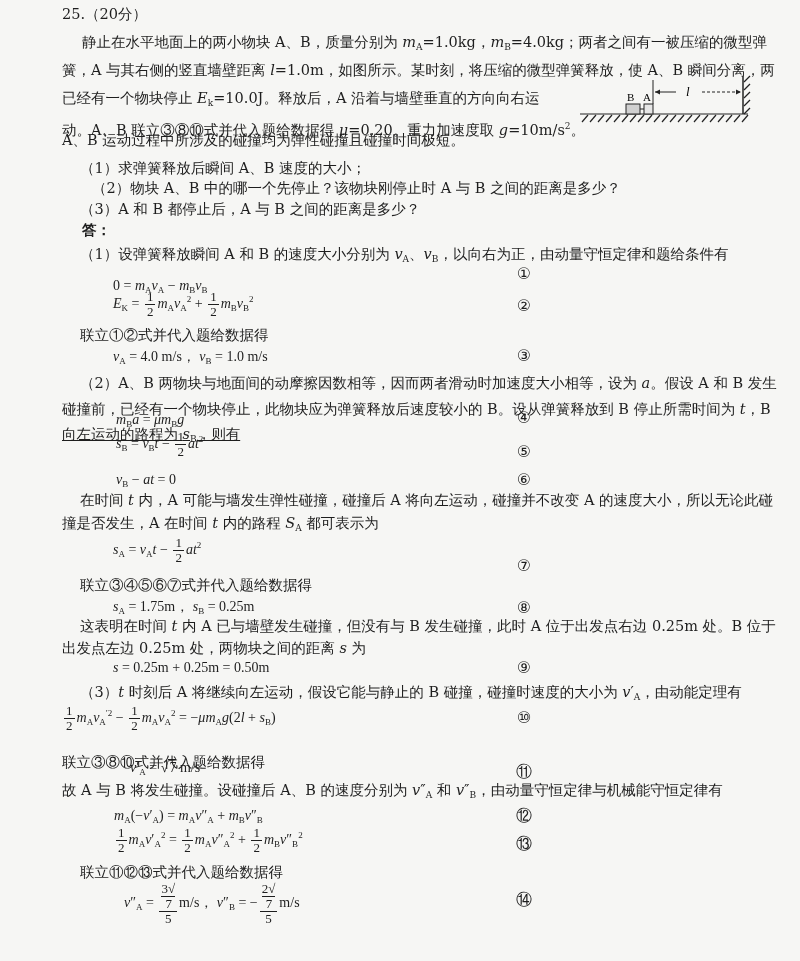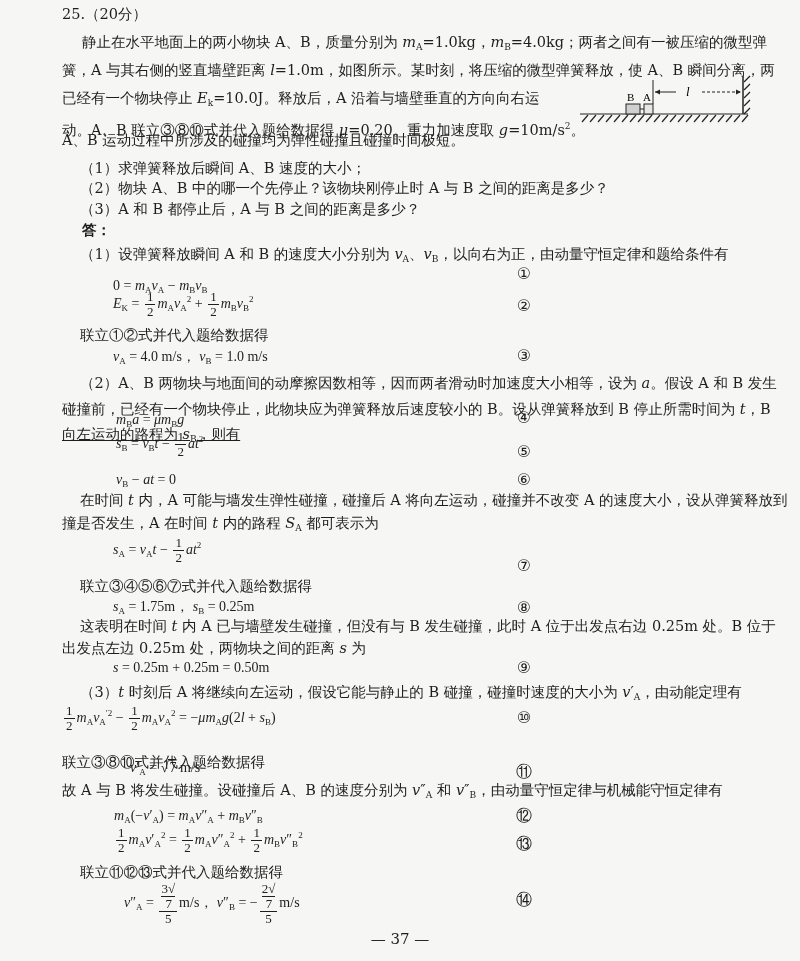--- a/index.html
+++ b/index.html
@@ -85,21 +85,21 @@
     <polygon points="77,20 82,17.5 82,22.5" fill="#222"></polygon>
     <line x1="124" y1="20" x2="163" y2="20" stroke="#222" stroke-width="1" stroke-dasharray="3,2"></line>
     <polygon points="163,20 158,17.5 158,22.5" fill="#222"></polygon>
     <text x="49" y="29" font-size="11" font-family="Liberation Serif, serif">B</text>
     <text x="65" y="29" font-size="11" font-family="Liberation Serif, serif">A</text>
     <text x="108" y="24" font-size="13" font-style="italic" font-family="Liberation Serif, serif">l</text>
   </svg>
 
   <div class="ln" style="left:62px;top:130px;">A、B 运动过程中所涉及的碰撞均为弹性碰撞且碰撞时间极短。</div>
   <div class="ln" style="left:80px;top:158px;">（1）求弹簧释放后瞬间 A、B 速度的大小；</div>
-  <div class="ln" style="left:80px;top:178px;">（2）物块 A、B 中的哪一个先停止？该物块刚停止时 A 与 B 之间的距离是多少？</div>
+  <div class="ln" style="left:92px;top:178px;">（2）物块 A、B 中的哪一个先停止？该物块刚停止时 A 与 B 之间的距离是多少？</div>
   <div class="ln" style="left:80px;top:199px;">（3）A 和 B 都停止后，A 与 B 之间的距离是多少？</div>
   <div class="ln" style="left:82px;top:220px;font-weight:bold;">答：</div>
 
   <div class="ln" style="left:80px;top:244px;">
     <span>（1）设弹簧释放瞬间 A 和 B 的速度大小分别为 </span><span class="i">v</span><sub>A</sub>、<span class="i">v</span><sub>B</sub><span>，以向右为正，由动量守恒定律和题给条件有</span>
   </div>
   <div class="eq" style="left:113px;top:268px;margin-top:10px;">0 = <i>m</i><sub>A</sub><i>v</i><sub>A</sub> − <i>m</i><sub>B</sub><i>v</i><sub>B</sub></div>
   <div class="num" style="left:512px;top:264px;">①</div>
 
   <div class="eq" style="left:113px;top:290px;"><i>E</i><sub>K</sub> = <span class="frac"><span class="top">1</span><span>2</span></span><i>m</i><sub>A</sub><i>v</i><sub>A</sub><sup>2</sup> + <span class="frac"><span class="top">1</span><span>2</span></span><i>m</i><sub>B</sub><i>v</i><sub>B</sub><sup>2</sup></div>
@@ -121,30 +121,30 @@
   <div class="eq" style="left:116px;top:412px;"><i>m</i><sub>B</sub><i>a</i> = <i>μm</i><sub>B</sub><i>g</i></div>
   <div class="num" style="left:512px;top:408px;">④</div>
 
   <div class="eq" style="left:116px;top:430px;"><i>s</i><sub>B</sub> = <i>v</i><sub>B</sub><i>t</i> − <span class="frac"><span class="top">1</span><span>2</span></span><i>at</i><sup>2</sup></div>
   <div class="num" style="left:512px;top:442px;">⑤</div>
 
   <div class="eq" style="left:116px;top:472px;"><i>v</i><sub>B</sub> − <i>at</i> = 0</div>
   <div class="num" style="left:512px;top:470px;">⑥</div>
 
   <div class="ln" style="left:80px;top:490px;">
-    <span>在时间 </span><span class="i">t</span><span> 内，A 可能与墙发生弹性碰撞，碰撞后 A 将向左运动，碰撞并不改变 A 的速度大小，设从弹簧释放到</span>
+    <span>在时间 </span><span class="i">t</span><span> 内，A 可能与墙发生弹性碰撞，碰撞后 A 将向左运动，碰撞并不改变 A 的速度大小，所以无论此碰</span>
   </div>
   <div class="ln" style="left:62px;top:513px;">
     <span>撞是否发生，A 在时间 </span><span class="i">t</span><span> 内的路程 </span><span class="i">S</span><sub>A</sub><span> 都可表示为</span>
   </div>
 
   <div class="eq" style="left:113px;top:536px;"><i>s</i><sub>A</sub> = <i>v</i><sub>A</sub><i>t</i> − <span class="frac"><span class="top">1</span><span>2</span></span><i>at</i><sup>2</sup></div>
   <div class="num" style="left:512px;top:556px;">⑦</div>
 
-  <div class="ln" style="left:80px;top:576px;">联立③④⑤⑥⑦式并代入题给数据得</div>
+  <div class="ln" style="left:80px;top:576px;font-family:Liberation Mono, monospace;">联立③④⑤⑥⑦式并代入题给数据得</div>
   <div class="eq" style="left:113px;top:598px;"><i>s</i><sub>A</sub> <span>= 1.75m，</span> <i>s</i><sub>B</sub> <span>= 0.25m</span></div>
   <div class="num" style="left:512px;top:598px;">⑧</div>
 
   <div class="ln" style="left:80px;top:616px;">
     <span>这表明在时间 </span><span class="i">t</span><span> 内 A 已与墙壁发生碰撞，但没有与 B 发生碰撞，此时 A 位于出发点右边 0.25m 处。B 位于</span>
   </div>
   <div class="ln" style="left:62px;top:638px;">
     <span>出发点左边 0.25m 处，两物块之间的距离 </span><span class="i">s</span><span> 为</span>
   </div>
   <div class="eq" style="left:113px;top:660px;"><i>s</i> <span>= 0.25m + 0.25m = 0.50m</span></div>
@@ -166,14 +166,13 @@
   <div class="eq" style="left:114px;top:808px;"><i>m</i><sub>A</sub>(−<i>v</i>′<sub>A</sub>) = <i>m</i><sub>A</sub><i>v</i>″<sub>A</sub> + <i>m</i><sub>B</sub><i>v</i>″<sub>B</sub></div>
   <div class="num" style="left:512px;top:806px;">⑫</div>
 
   <div class="eq" style="left:114px;top:826px;"><span class="frac"><span class="top">1</span><span>2</span></span><i>m</i><sub>A</sub><i>v</i>′<sub>A</sub><sup>2</sup> = <span class="frac"><span class="top">1</span><span>2</span></span><i>m</i><sub>A</sub><i>v</i>″<sub>A</sub><sup>2</sup> + <span class="frac"><span class="top">1</span><span>2</span></span><i>m</i><sub>B</sub><i>v</i>″<sub>B</sub><sup>2</sup></div>
   <div class="num" style="left:512px;top:834px;">⑬</div>
 
   <div class="ln" style="left:80px;top:862px;">联立⑪⑫⑬式并代入题给数据得</div>
   <div class="eq" style="left:124px;top:882px;"><i>v</i>″<sub>A</sub> = <span class="frac"><span class="top">3√<span class="sqrt">7</span></span><span>5</span></span>m/s，&nbsp;<i>v</i>″<sub>B</sub> = −<span class="frac"><span class="top">2√<span class="sqrt">7</span></span><span>5</span></span>m/s</div>
   <div class="num" style="left:512px;top:890px;">⑭</div>
 
-  <div class="footer">— 37 —</div>
 </div>
 
 </body></html>

